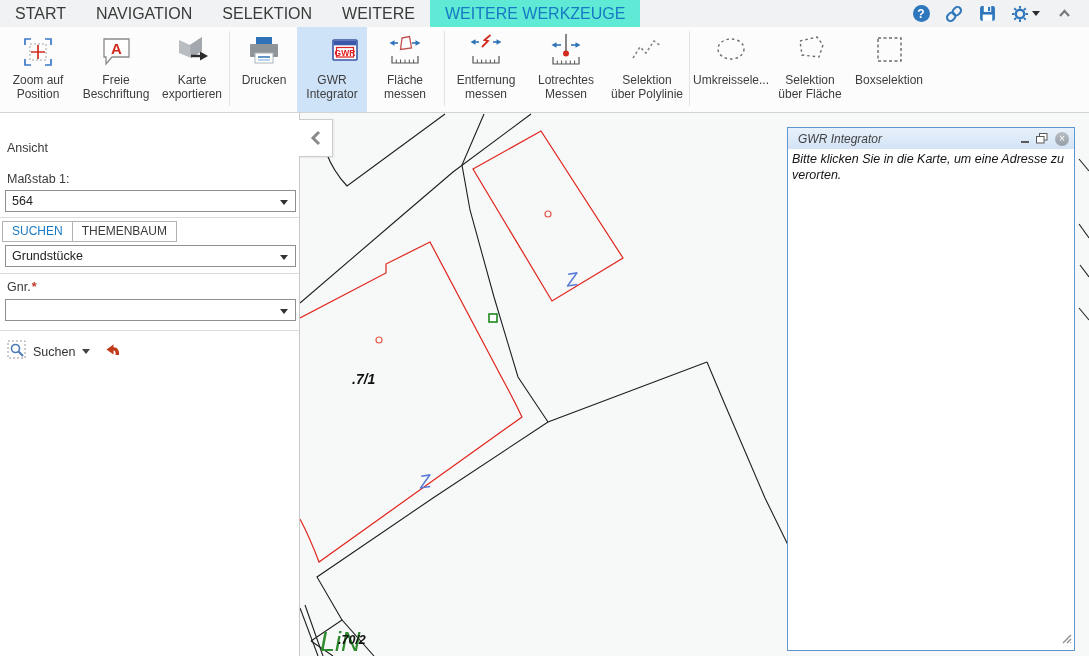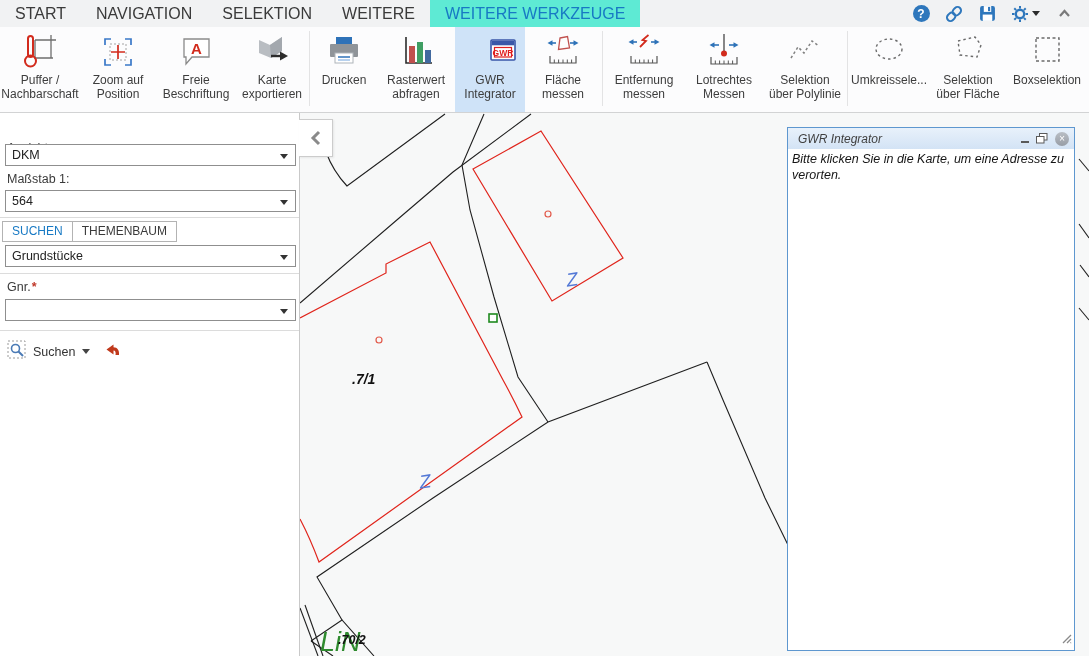--- a/index.html
+++ b/index.html
@@ -115,33 +115,20 @@
     <div class="qicon">
       <svg width="15" height="15" viewBox="0 0 15 15">
           <polyline points="3,10 7.5,5 12,10" fill="none" stroke="#7a7a7a" stroke-width="2.2"></polyline>
         </svg>
     </div>
   </div>
 </div>
 
 <div class="toolbar">
 
-  <div class="tbtn" style="width:80px">
-    <div class="ticon">
-      <svg width="40" height="40" viewBox="0 0 40 40">
-          <g fill="none">
-            <path d="M15,8 H36 M31,3 V26 M15,8 V26 H33" stroke="#6e6e6e" stroke-width="1.3"></path>
-            <rect x="8" y="4" width="5" height="21" rx="2.5" stroke="#d22b1d" stroke-width="2"></rect>
-            <circle cx="10.5" cy="29" r="5.5" stroke="#d22b1d" stroke-width="2"></circle>
-          </g>
-        </svg>
-    </div>
-    <div class="tlabel">Puffer /</div>
-    <div class="tlabel">Nachbarschaft</div>
-  </div>
 
   <div class="tbtn" style="width:76px">
     <div class="ticon">
       <svg width="40" height="40" viewBox="0 0 40 40">
           <rect x="12" y="12" width="16" height="16" fill="none" stroke="#a4a4a4" stroke-dasharray="2,2"></rect>
           <path d="M20,13 V27 M13,20 H27" stroke="#d22b1d" stroke-width="1.7"></path>
           <g stroke="#3a78c8" stroke-width="1.7" fill="none">
             <path d="M7,13 V7 H13"></path>
             <path d="M27,7 H33 V13"></path>
             <path d="M33,27 V33 H27"></path>
@@ -186,32 +173,20 @@
           <rect x="6" y="12" width="28" height="13" rx="1" fill="#8f9499"></rect>
           <rect x="11" y="21" width="18" height="10" fill="#fff" stroke="#aeb4ba"></rect>
           <line x1="14" y1="25" x2="26" y2="25" stroke="#2e72b8" stroke-width="1.5"></line>
           <line x1="14" y1="28" x2="26" y2="28" stroke="#9fc2e8" stroke-width="1.5"></line>
         </svg>
     </div>
     <div class="tlabel">Drucken</div>
     <div class="tlabel"></div>
   </div>
 
-  <div class="tbtn" style="width:78px">
-    <div class="ticon">
-      <svg width="40" height="40" viewBox="0 0 40 40">
-          <path d="M10,5 V31 H36" fill="none" stroke="#2c2c2c" stroke-width="1.6"></path>
-          <rect x="13" y="14" width="6" height="17" fill="#c0504d"></rect>
-          <rect x="21" y="10" width="6" height="21" fill="#3f9e63"></rect>
-          <rect x="29" y="18" width="6" height="13" fill="#41699f"></rect>
-        </svg>
-    </div>
-    <div class="tlabel">Rasterwert</div>
-    <div class="tlabel">abfragen</div>
-  </div>
 
   <div class="tbtn selected" style="width:70px">
     <div class="ticon">
       <svg width="40" height="40" viewBox="0 0 40 40">
           <rect x="8" y="8" width="24" height="20" rx="1" fill="#fff" stroke="#3a57a8" stroke-width="1.6"></rect>
           <rect x="8.8" y="8.8" width="22.4" height="4.5" fill="#3a57a8"></rect>
           <rect x="11.5" y="15.5" width="17" height="9.5" fill="none" stroke="#e01f1f" stroke-width="1.2"></rect>
           <text x="20" y="23.5" text-anchor="middle" font-size="8.5" font-weight="bold" fill="#e01f1f" font-family="Liberation Sans, sans-serif">GWR</text>
         </svg>
     </div>
@@ -360,24 +335,20 @@
     <text x="320" y="651" font-size="27" font-style="italic" fill="#2e8b2e" font-family="Liberation Sans, sans-serif">LiN</text>
     <text x="352" y="384" font-size="14" font-style="italic" font-weight="bold" fill="#111" font-family="Liberation Sans, sans-serif">.7/1</text>
     <text x="338" y="644" font-size="12.5" font-style="italic" font-weight="bold" fill="#111" font-family="Liberation Sans, sans-serif">.70/2</text>
     <text x="419" y="488" font-size="19" font-style="italic" fill="#5479d6" font-family="Liberation Sans, sans-serif" transform="rotate(-8 425 480)">Z</text>
     <text x="566" y="286" font-size="19" font-style="italic" fill="#5479d6" font-family="Liberation Sans, sans-serif" transform="rotate(-8 572 278)">Z</text>
   </svg>
 </div>
 
 <div class="sidebar">
   <div class="slabel" style="top:28px">Ansicht</div>
-  <div class="dropdown" style="top:31px">
-    <span>DKM</span>
-    <div class="ddcaret"></div>
-  </div>
   <div class="slabel" style="top:59px">Maßstab 1:</div>
   <div class="dropdown" style="top:77px">
     <span>564</span>
     <div class="ddcaret"></div>
   </div>
   <div class="ssep" style="top:104px"></div>
   <div class="stabline"></div>
   <div class="stabs">
     <div class="stab active">SUCHEN</div>
     <div class="stab">THEMENBAUM</div>

